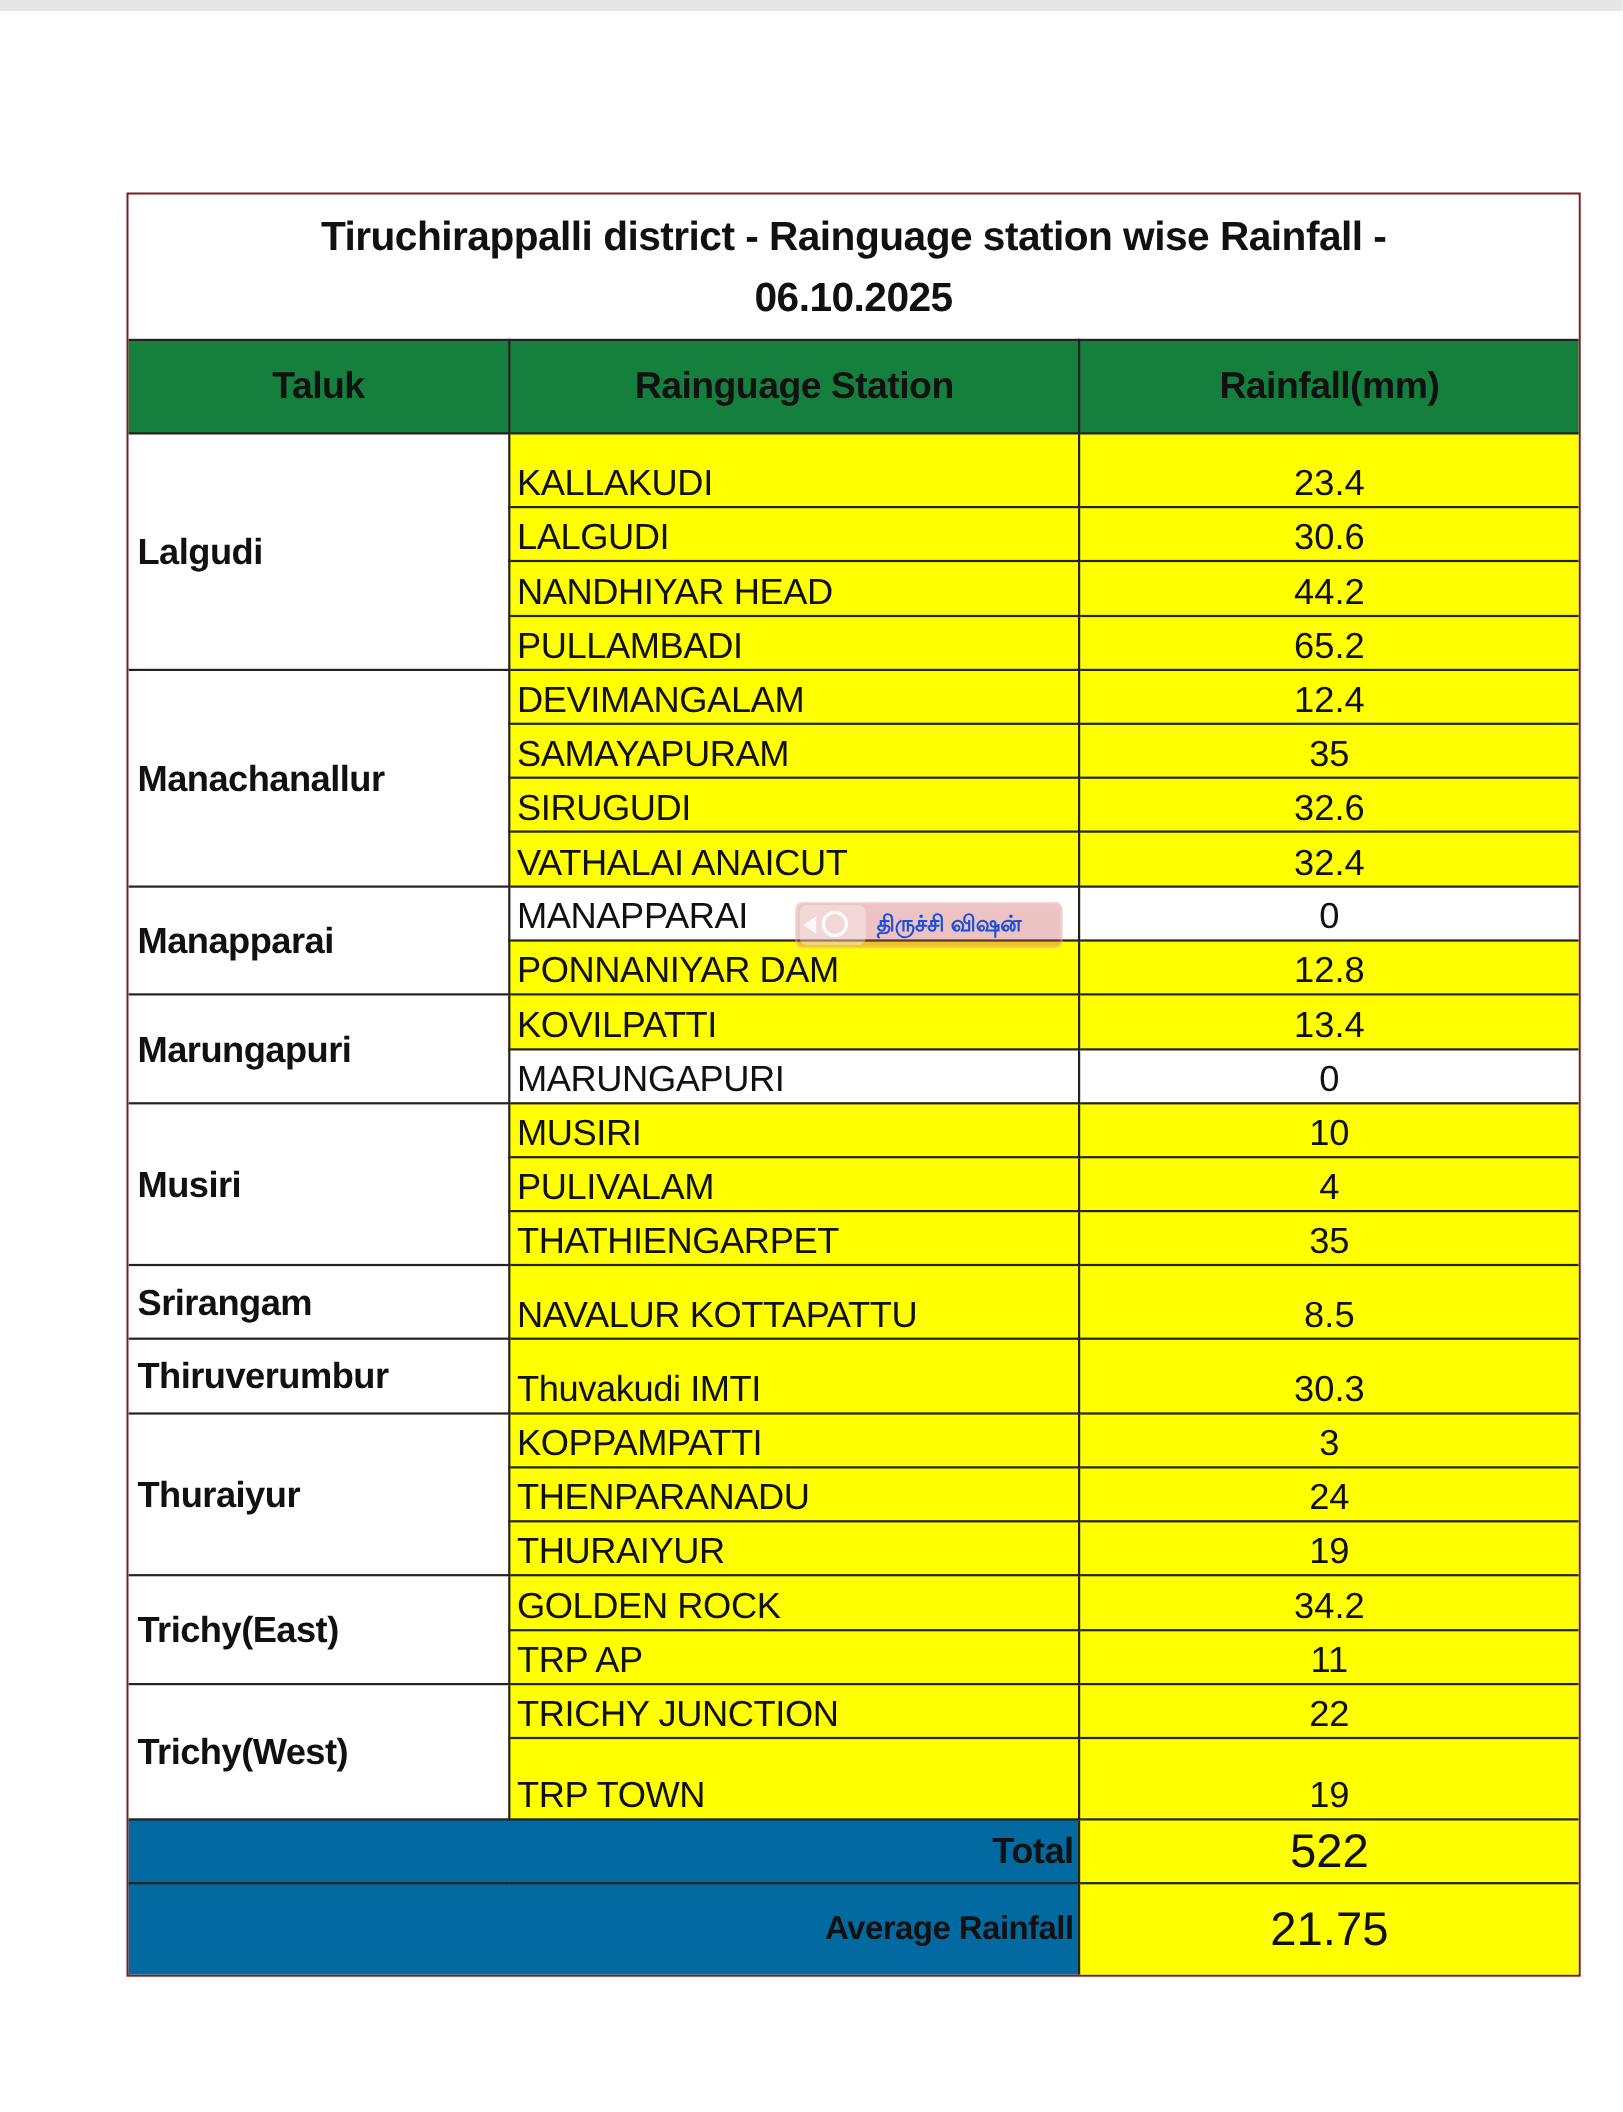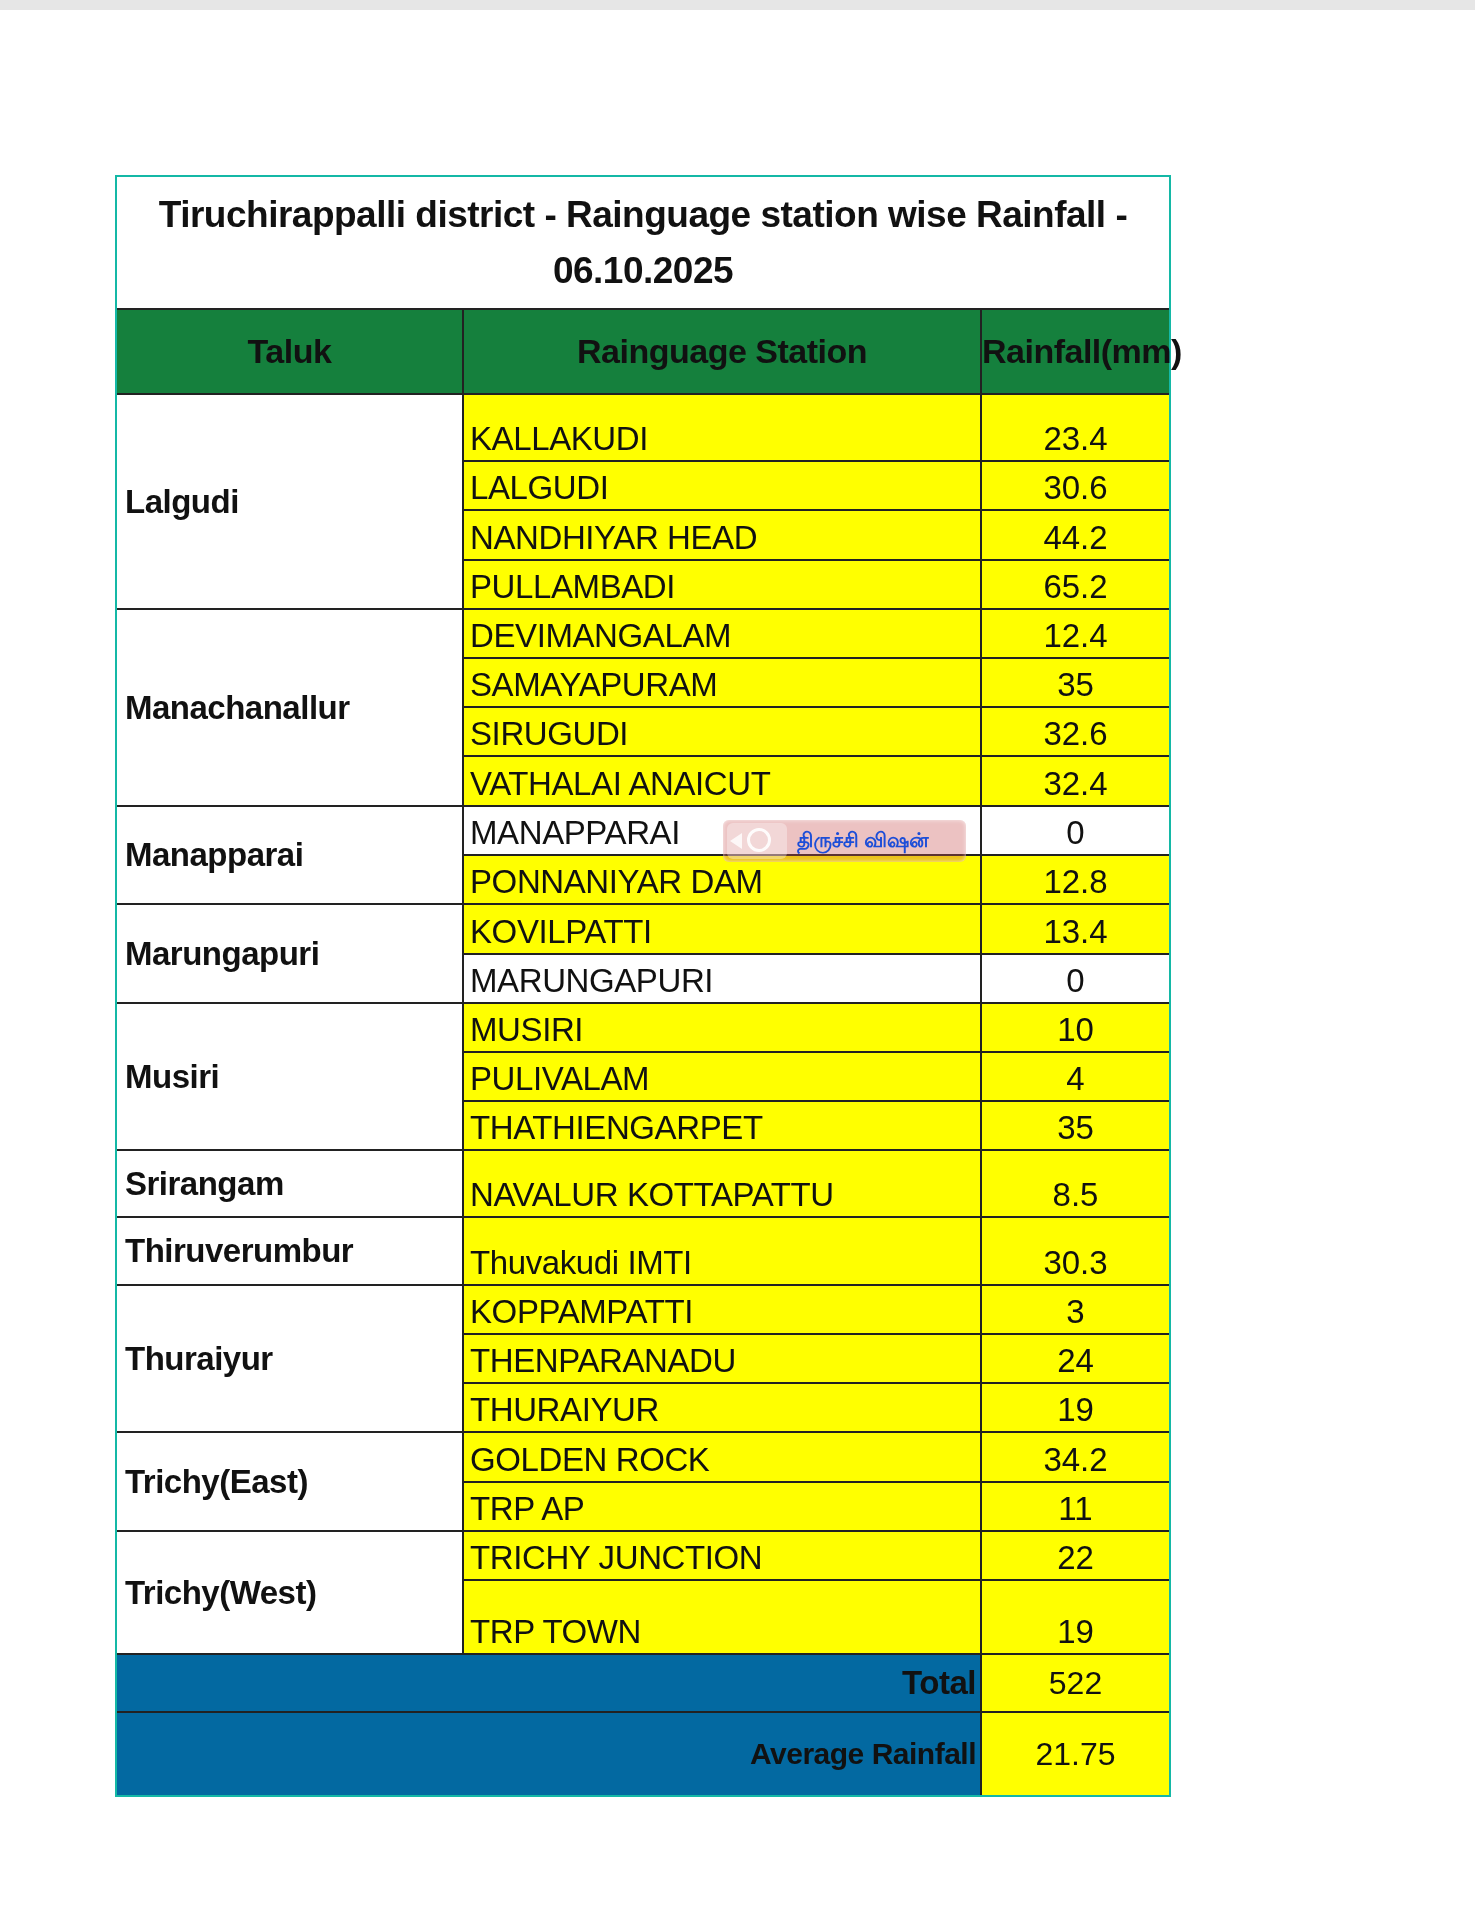--- a/index.html
+++ b/index.html
@@ -4,22 +4,22 @@
   <style>
     html, body { margin: 0; padding: 0; }
     body {
       width: 1475px; height: 1920px; position: relative; overflow: hidden;
       background: #ffffff;
       font-family: "Liberation Sans", "DejaVu Sans", sans-serif;
       color: #111;
     }
     .topbar { position: absolute; left: 0; top: 0; width: 1475px; height: 10px; background: #e6e6e6; }
     .table-wrap {
-      position: absolute; left: 115px; top: 175px; width: 1056px;
-      border: 2px solid #14b8a6; box-sizing: border-box;
+      position: absolute; left: 115px; top: 175px; width: 1322px;
+      border: 2px solid #7f1d1d; box-sizing: border-box;
     }
     table { border-collapse: collapse; width: 100%; table-layout: fixed; }
     col.c1 { width: 346px; } col.c2 { width: 518px; } col.c3 { width: auto; }
     td, th { border: 2px solid #222; padding: 0; box-sizing: border-box; }
     .title-cell {
       height: 132px; text-align: center; font-weight: bold; font-size: 37px;
       line-height: 56px; background: #fff; border-top: none; border-left: none; border-right: none;
       font-stretch: condensed; letter-spacing: -0.5px;
     }
     .hdr { height: 85px; text-align: center; font-weight: bold; font-size: 34px; background: #15803d; letter-spacing: -0.5px; }
@@ -32,21 +32,21 @@
       font-size: 33px; padding-left: 6px; vertical-align: bottom; padding-bottom: 2px;
       letter-spacing: -0.4px; white-space: nowrap;
     }
     .value { font-size: 33px; text-align: center; vertical-align: bottom; padding-bottom: 2px; border-right: none; }
     .yellow { background: #ffff00; margin-top: 42px; }
     .white { background: #ffffff; }
     .sum-label {
       text-align: right; font-weight: bold; font-size: 33px; padding-right: 4px; background: #0369a1;
       border-left: none; letter-spacing: -0.5px;
     }
-    .sum-value { text-align: center; font-size: 32px; background: #ffff00; border-right: none; }
+    .sum-value { text-align: center; font-size: 43px; background: #ffff00; border-right: none; }
     .avg-label { font-size: 30px; }
     tr:last-child td { border-bottom: none; }
     .watermark {
       position: absolute; left: 723px; top: 820px; width: 243px; height: 42px;
       background: rgba(200, 80, 80, 0.35); border-radius: 6px;
       display: flex; align-items: center; color: #1d4ed8; font-size: 20px; font-weight: bold;
       box-shadow: 0 0 4px rgba(255,255,255,0.7) inset;
     }
     .wm-logo {
       width: 60px; height: 36px; margin-left: 4px; margin-right: 10px;

